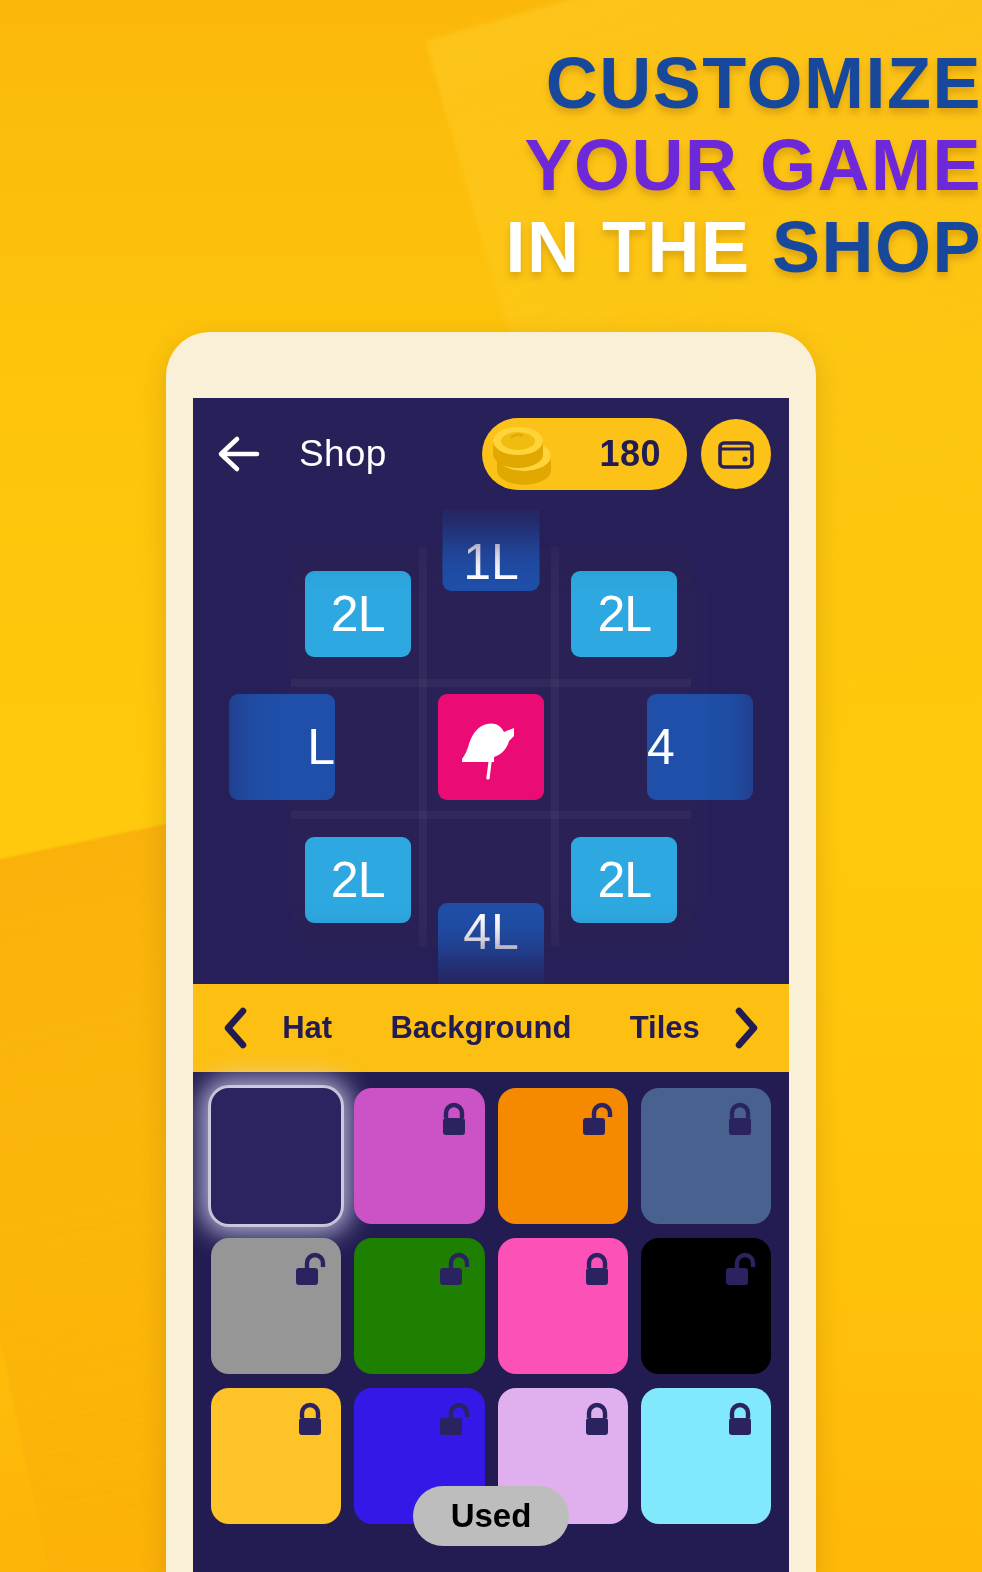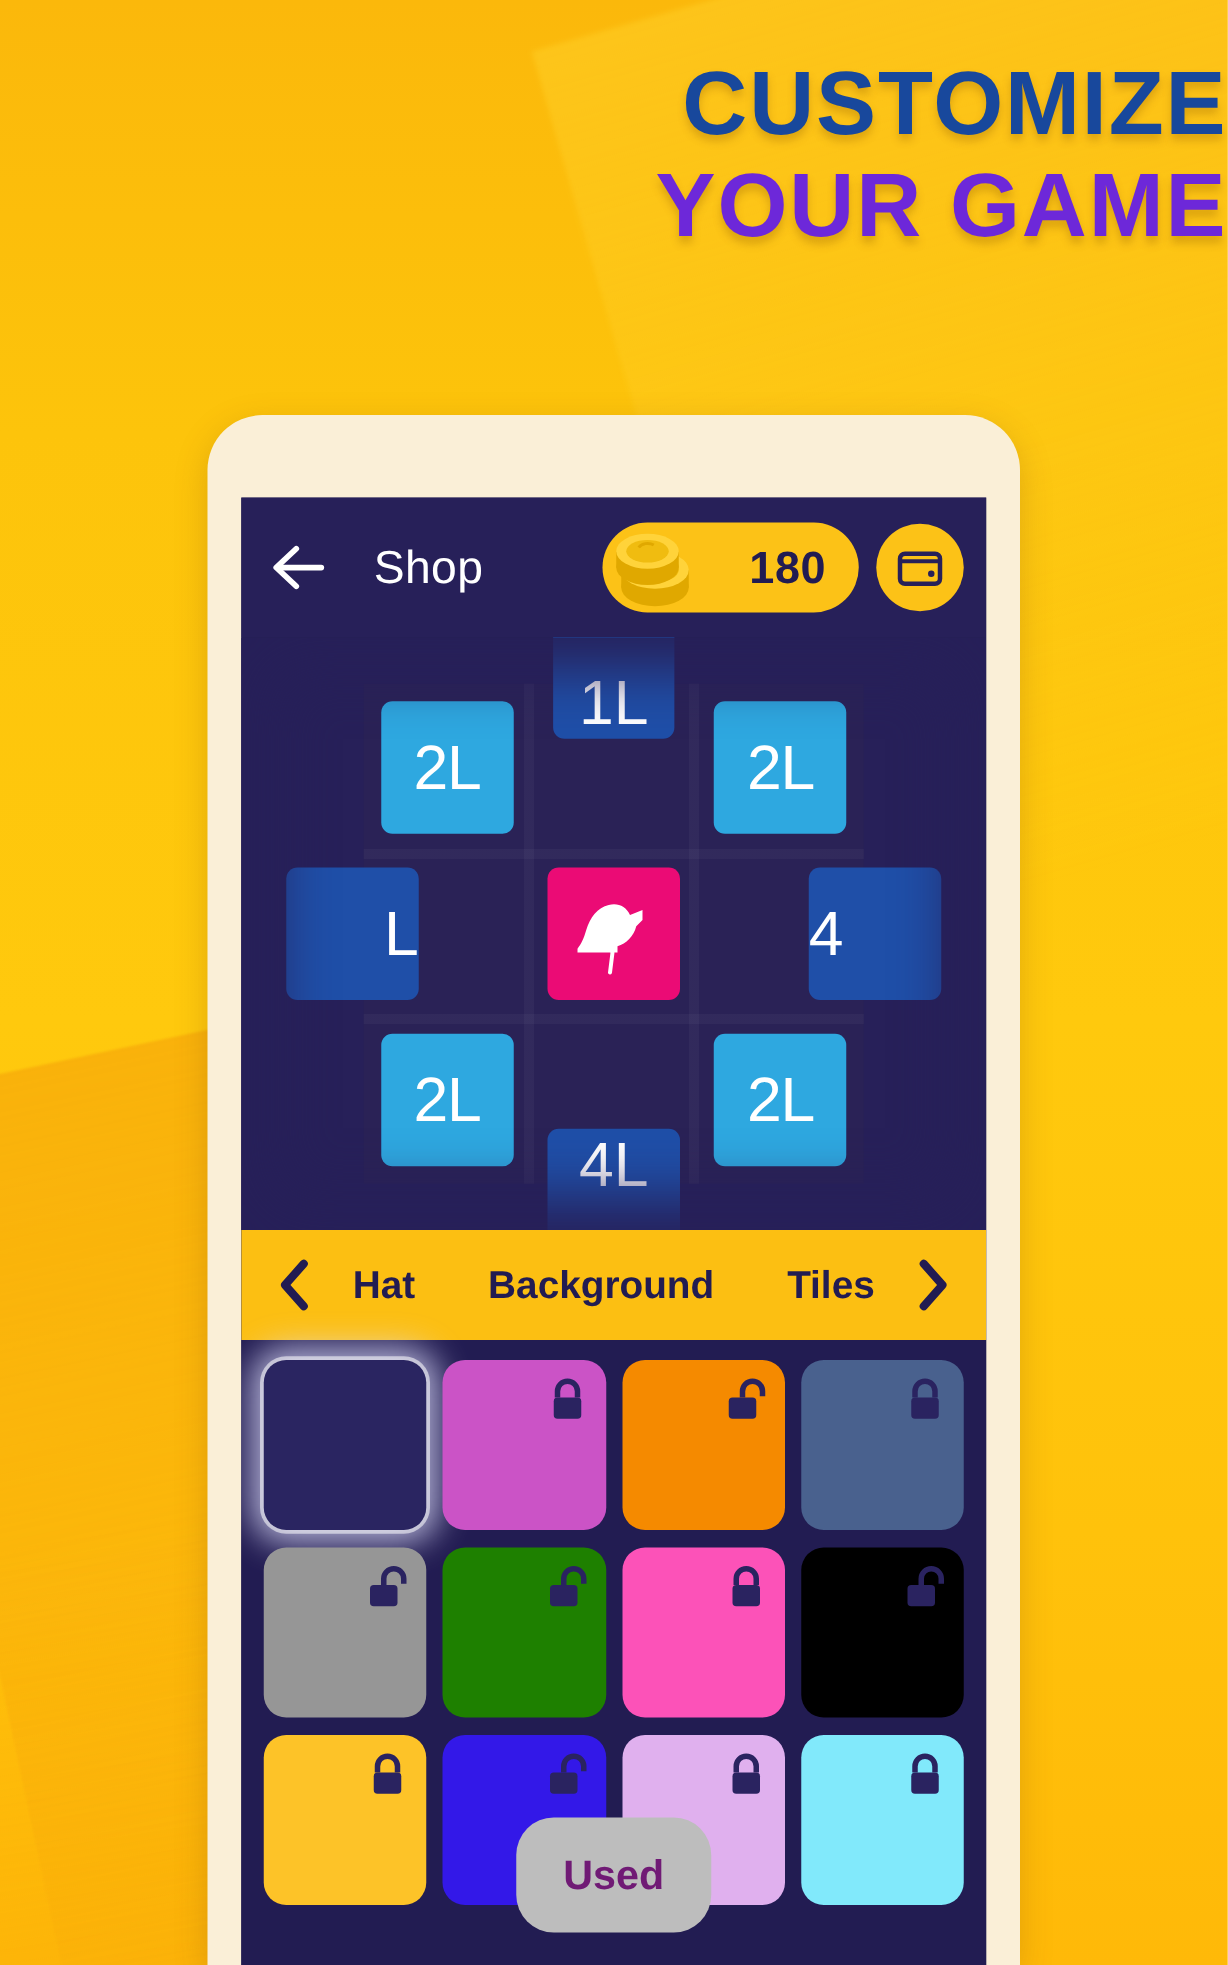--- a/index.html
+++ b/index.html
@@ -135,21 +135,21 @@
     content:""; position:absolute; inset:0;
     background:
       linear-gradient(90deg,transparent 32%, rgba(255,255,255,.035) 32%, rgba(255,255,255,.035) 34%, transparent 34%),
       linear-gradient(90deg,transparent 65%, rgba(255,255,255,.035) 65%, rgba(255,255,255,.035) 67%, transparent 67%),
       linear-gradient(0deg,transparent 32%, rgba(255,255,255,.035) 32%, rgba(255,255,255,.035) 34%, transparent 34%),
       linear-gradient(0deg,transparent 65%, rgba(255,255,255,.035) 65%, rgba(255,255,255,.035) 67%, transparent 67%);
     pointer-events:none;
   }
   .bcell { position:relative; display:flex; align-items:center; justify-content:center; }
   .btile {
-    width:106px; height:106px;
+    width:106px; height:86px;
     border-radius:9px;
     display:flex; align-items:center; justify-content:center;
     color:#FFFFFF; font-size:50px; font-weight:500;
     letter-spacing:-1px;
   }
   .btile.light { background:#2EA8E0; }
   .btile.center { background:#EB0B75; width:106px; height:106px; }
   
   .edge {
     position:absolute;
@@ -208,38 +208,39 @@
   }
   .lock { position:absolute; top:14px; right:14px; width:34px; height:38px; }
 
   #used-wrap {
     position:absolute;
     left:0; right:0; bottom:26px;
     display:flex; justify-content:center;
   }
   #used-btn {
     background:#BDBDBD;
-    color:#701a75;
+    color:#000000;
     font-size:33px; font-weight:bold;
-    padding:27px 38px;
+    padding:11px 38px;
     border-radius:30px;
     cursor:default;
   }
 </style>
 </head>
 <body>
 
 <div id="bg-base"></div>
 <div id="bg-streak-a"></div>
 <div id="bg-streak-b"></div>
 <div id="bg-streak-c"></div>
 
 <div id="headline">
   <div class="hl-line hl-blue">CUSTOMIZE</div>
   <div class="hl-line hl-white">YOUR GAME</div>
+  <div class="hl-line hl-mix"><span class="w">IN THE </span><span class="b">SHOP</span></div>
 </div>
 
 <div id="phone">
   <div id="screen">
 
     <div id="app-header">
       <svg id="back-arrow" viewBox="0 0 48 48">
         <path d="M22 9 L6 24 L22 39" stroke="#fff" stroke-width="4.6" fill="none" stroke-linecap="round" stroke-linejoin="round"></path>
         <line x1="7" y1="24" x2="42" y2="24" stroke="#fff" stroke-width="4.6" stroke-linecap="round"></line>
       </svg>

